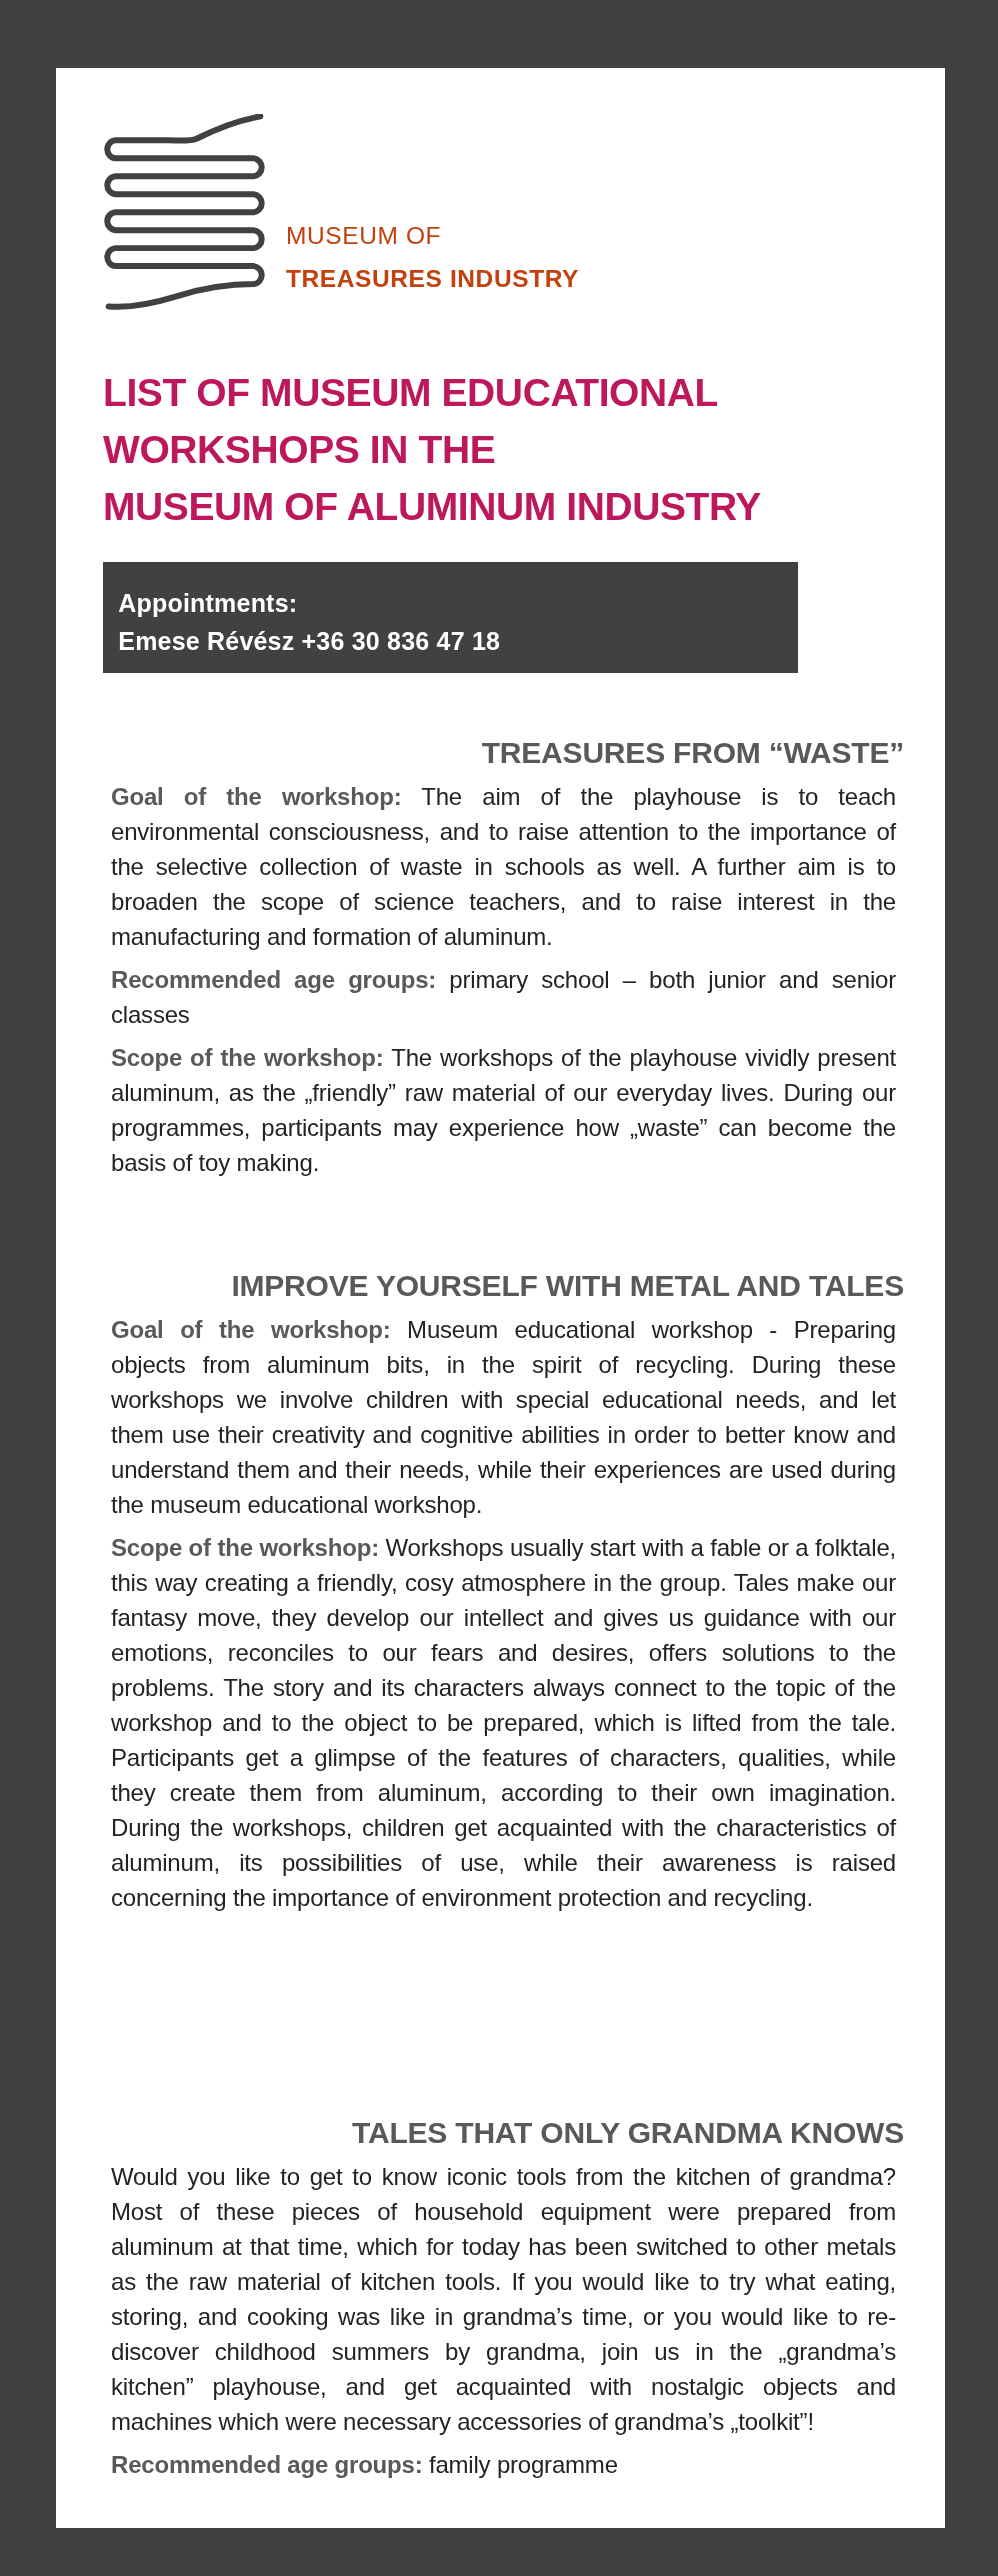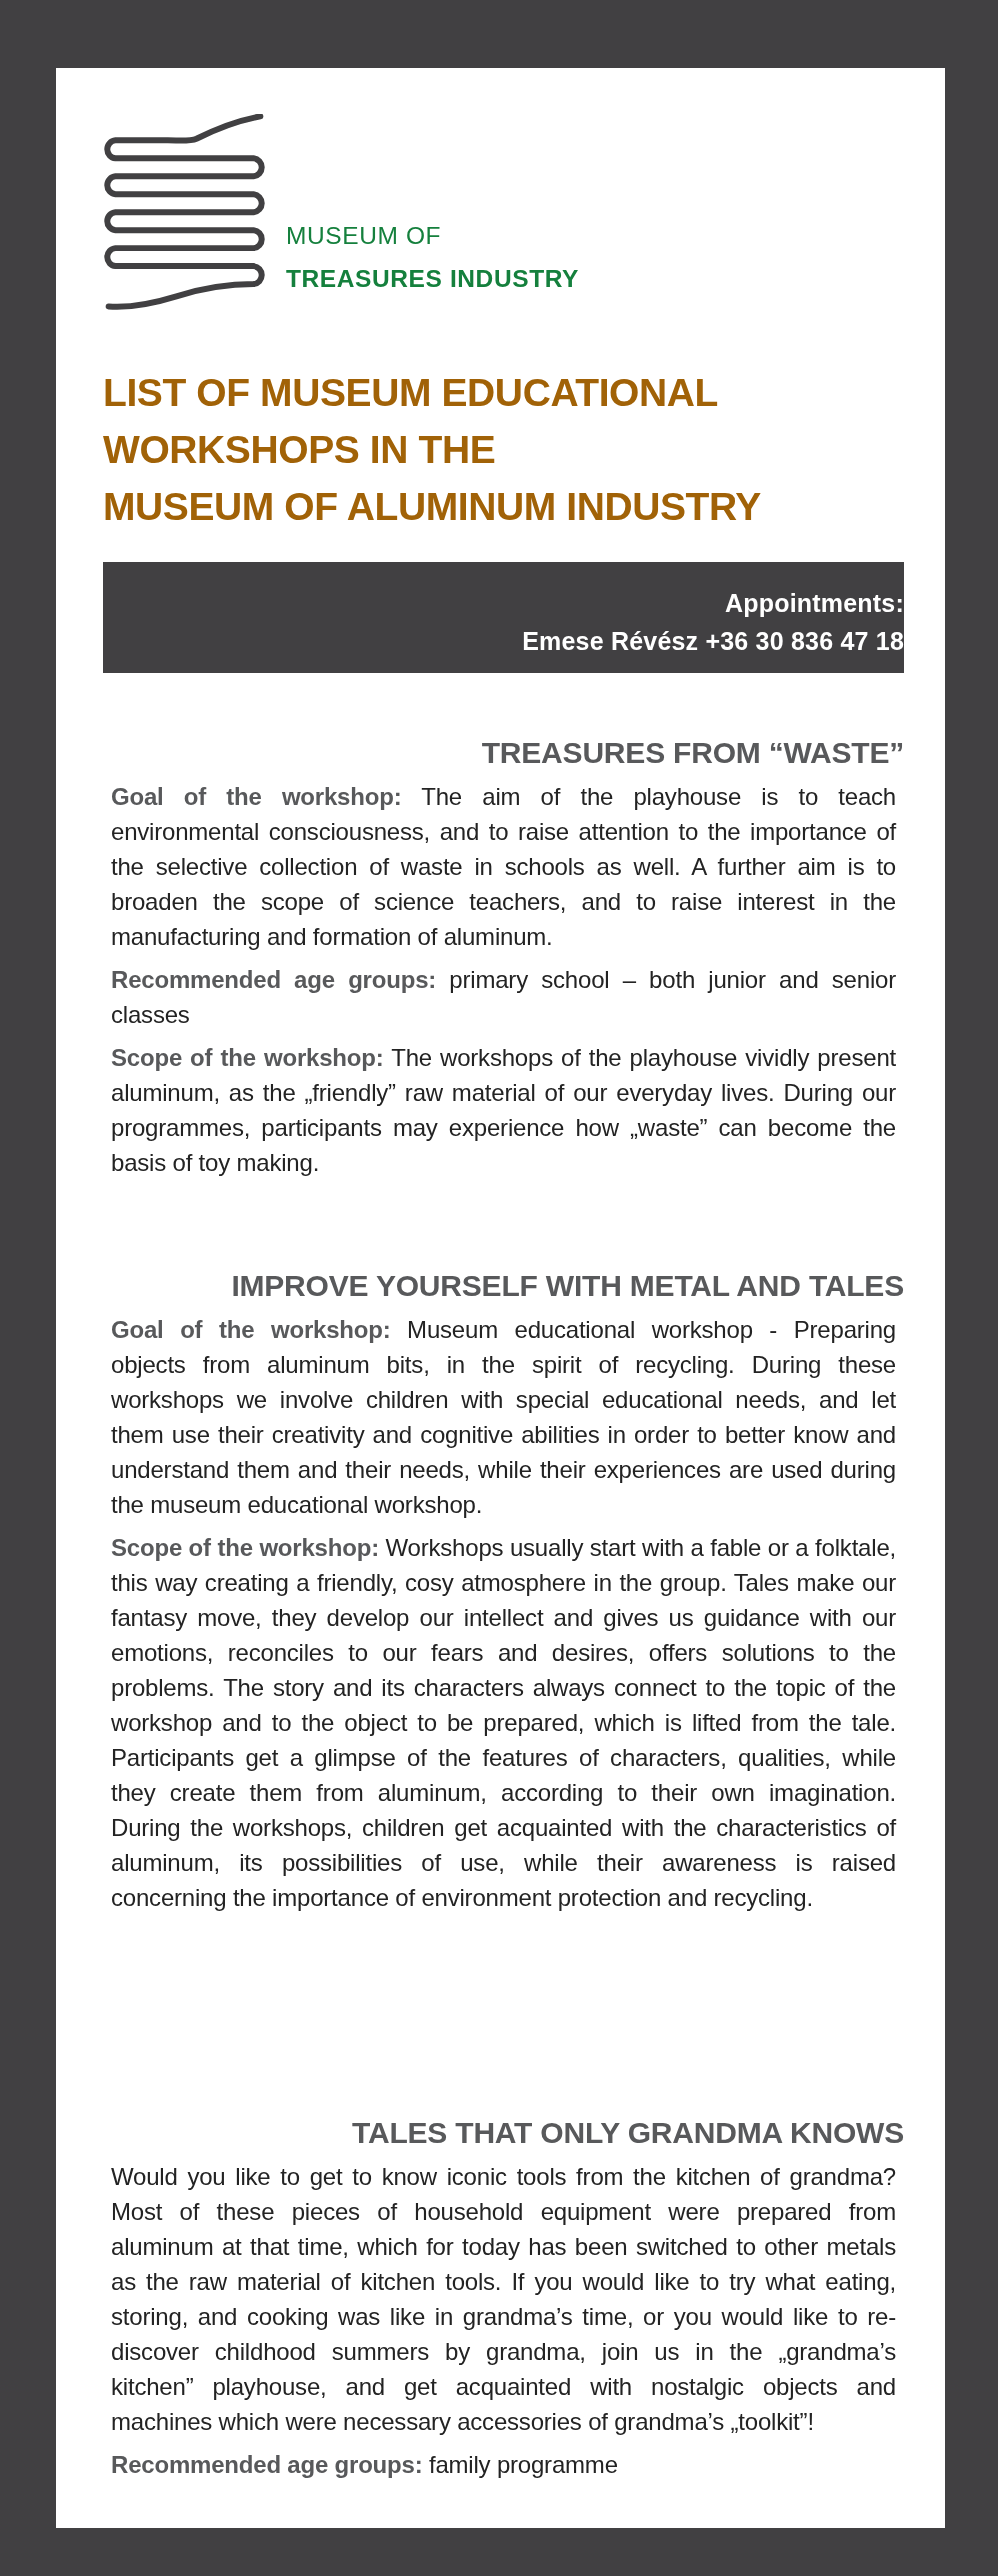--- a/index.html
+++ b/index.html
@@ -18,43 +18,42 @@
     background: #ffffff;
     overflow: hidden;
   }
   
   .logo-icon {
     position: absolute; left: 47px; top: 46px;
     width: 163px; height: 198px;
   }
   .logo-text {
     position: absolute; left: 230px; top: 146px;
-    color: #15803d; font-size: 24.5px; line-height: 43px;
+    color: #c2410c; font-size: 24.5px; line-height: 43px;
     letter-spacing: 0.6px; white-space: nowrap;
   }
   .logo-text .l1 { font-weight: 500; }
   .logo-text .l2 { font-weight: 700; }
   
   .title {
     position: absolute; left: 47px; top: 296px;
-    color: #a16207; font-weight: 700;
+    color: #be185d; font-weight: 700;
     font-size: 39px; line-height: 57px;
     letter-spacing: -0.4px; white-space: nowrap;
   }
   
   .banner {
     position: absolute; left: 47px; top: 494px;
-    width: 801px; height: 111px;
+    width: 695px; height: 111px;
     background: #414042;
     box-sizing: border-box;
     padding: 22px 0 0 15.3px;
     color: #ffffff;
     font-weight: 700; font-size: 25px; line-height: 38px;
     letter-spacing: 0.2px;
-    text-align: right;
   }
   
   .section {
     position: absolute; left: 47px;
     width: 801px;
   }
   .section h2 {
     margin: 0; padding: 0;
     font-size: 30px; line-height: 37px; font-weight: 700;
     color: #58595b; letter-spacing: -0.2px; white-space: nowrap; text-align: right;

